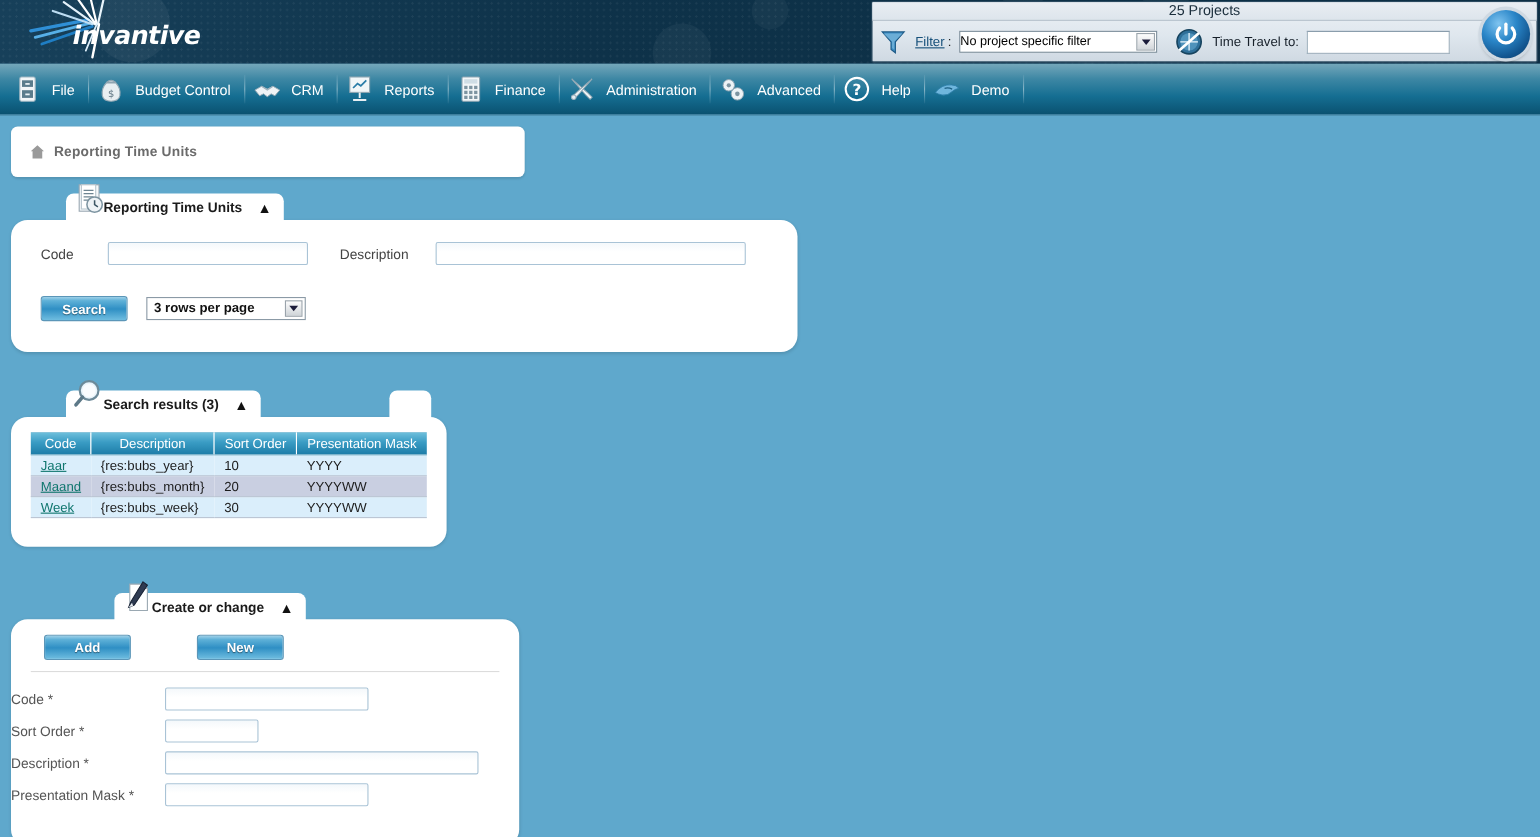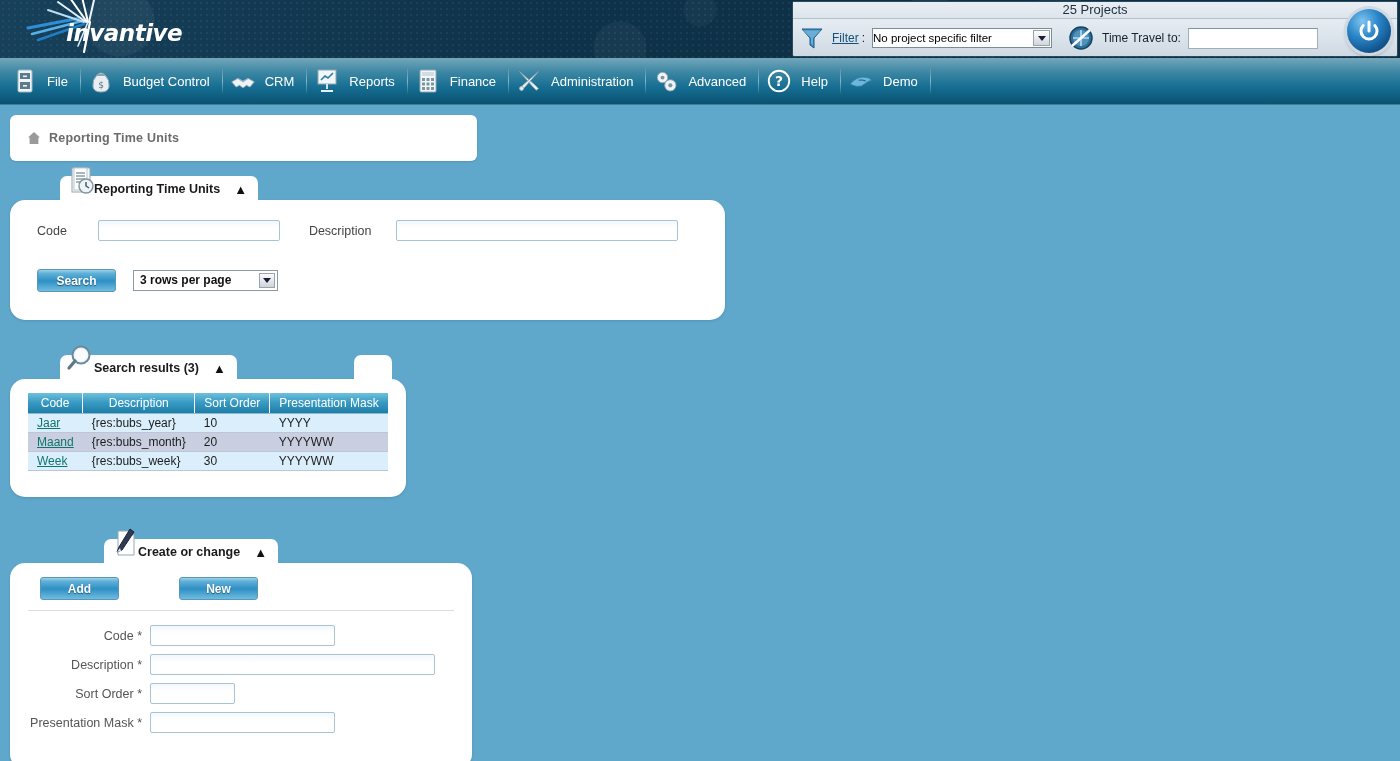--- a/index.html
+++ b/index.html
@@ -221,21 +221,21 @@
   table.grid td.c-code a { color: #0f766e; text-decoration: underline; cursor: pointer; }
   table.grid td.c-num { }
 
   
   #createPanel { position: absolute; left: 10px; top: 539px; width: 462px; height: 230px; }
   #createPanel .panel-tab { left: 50px; margin-left: 44px; }
   #createPanel .panel-body { width: 462px; height: 206px; }
   .divider { height: 1px; background: #dcdcdc; margin: 10px 18px 0 18px; }
   .crow { display: flex; align-items: center; margin-top: 8px; }
   .crow .clbl {
-    width: 140px; text-align: right; font-size: 12.5px; color: #555;
+    width: 140px; font-size: 12.5px; color: #555;
     padding-right: 8px;
   }
   .req { color: #555; }
 </style>
 </head>
 <body>
 
 <div class="topbar">
   <div class="dots"></div>
 
@@ -510,25 +510,25 @@
       </div>
     </div>
 
     <div class="divider"></div>
 
     <div class="crow" style="margin-top:14px;">
       <span class="clbl"><span>Code</span> <span class="req">*</span></span>
       <input class="inp" type="text" style="width: 185px;" value="">
     </div>
     <div class="crow">
+      <span class="clbl"><span>Sort Order</span> <span class="req">*</span></span>
+      <input class="inp" type="text" style="width: 85px;" value="">
+    </div>
+    <div class="crow">
       <span class="clbl"><span>Description</span> <span class="req">*</span></span>
       <input class="inp" type="text" style="width: 285px;" value="">
-    </div>
-    <div class="crow">
-      <span class="clbl"><span>Sort Order</span> <span class="req">*</span></span>
-      <input class="inp" type="text" style="width: 85px;" value="">
     </div>
     <div class="crow">
       <span class="clbl"><span>Presentation Mask</span> <span class="req">*</span></span>
       <input class="inp" type="text" style="width: 185px;" value="">
     </div>
   </div>
 </div>
 
 </body></html>

